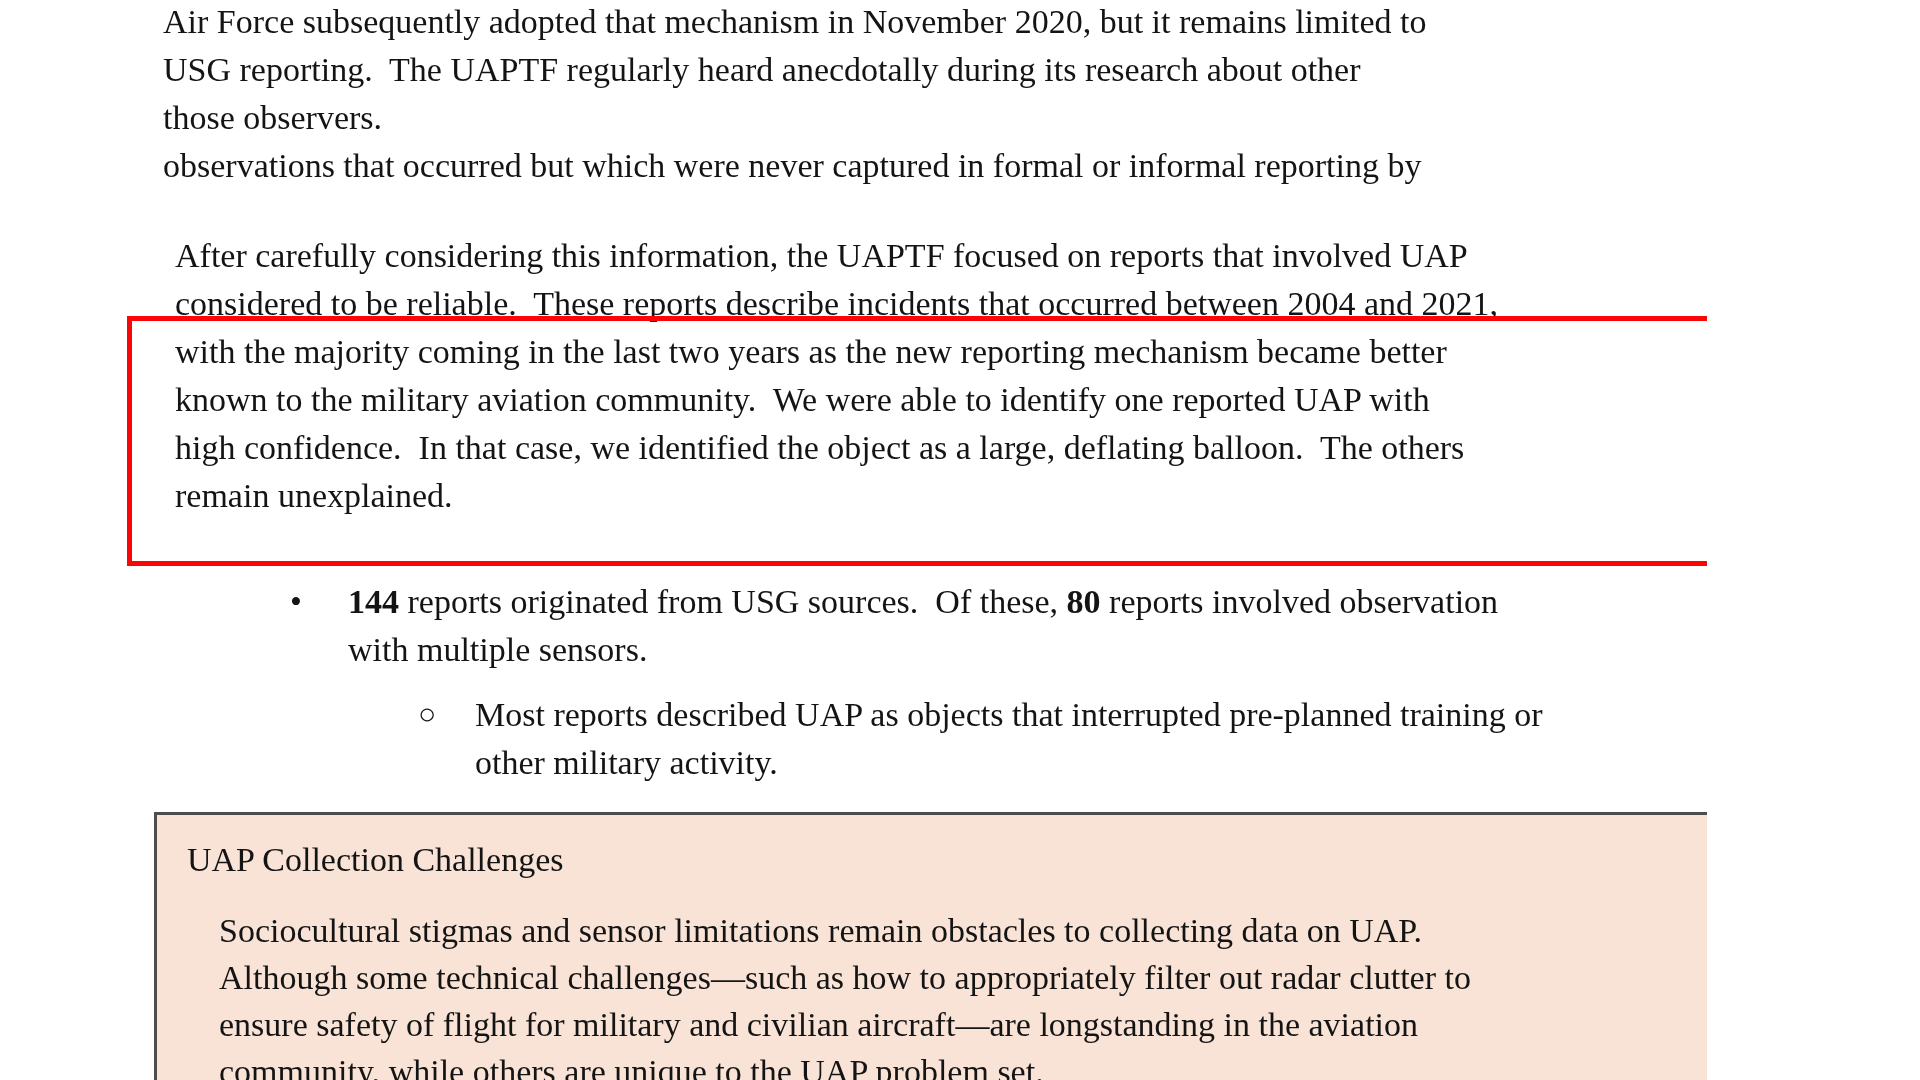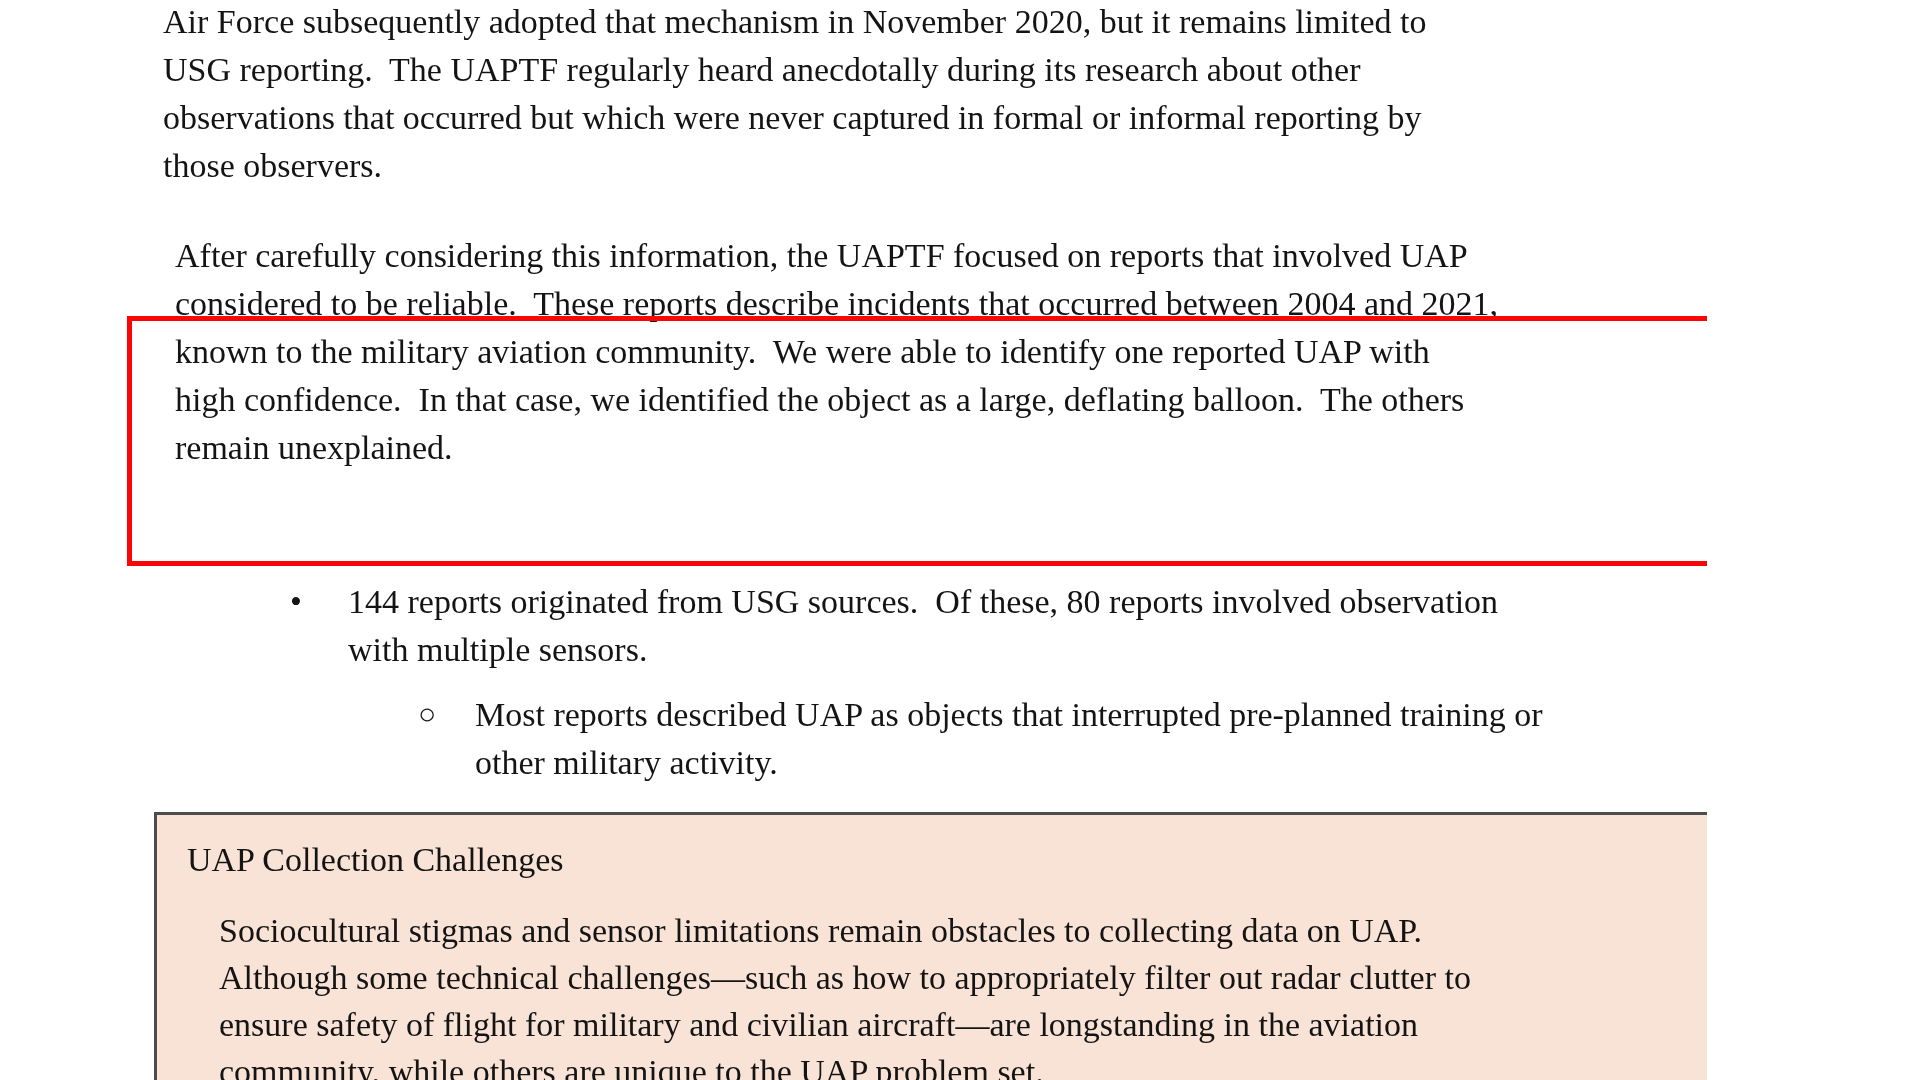--- a/index.html
+++ b/index.html
@@ -19,21 +19,21 @@
   .para {
     position: absolute;
     left: 163px;
   }
   .ln {
     font-size: 34px;
     line-height: 48px;
     white-space: pre;
     color: #141414;
   }
-  .b { font-weight: normal; }
+  .b { font-weight: bold; }
 
   
   .highlight-box {
     position: absolute;
     left: 127px;
     top: 316px;
     width: 1641px;
     height: 250px;
     box-sizing: border-box;
     border: 5px solid #fb0606;
@@ -93,27 +93,28 @@
   .callout-para .ln { line-height: 47px; margin-left: 32px; }
 </style>
 </head>
 <body>
 
 <div class="page">
 
   <div class="para" style="top:-2px;">
     <div class="ln">Air Force subsequently adopted that mechanism in November 2020, but it remains limited to</div>
     <div class="ln">USG reporting.  The UAPTF regularly heard anecdotally during its research about other</div>
+    <div class="ln">those observers.</div>
     <div class="ln">observations that occurred but which were never captured in formal or informal reporting by</div>
-    <div class="ln">those observers.</div>
   </div>
 
   <div class="para" style="top:232px;margin-left:12px;">
     <div class="ln">After carefully considering this information, the UAPTF focused on reports that involved UAP</div>
     <div class="ln">considered to be reliable.  These reports describe incidents that occurred between 2004 and 2021,</div>
+    <div class="ln">with the majority coming in the last two years as the new reporting mechanism became better</div>
     <div class="ln">known to the military aviation community.  We were able to identify one reported UAP with</div>
     <div class="ln">high confidence.  In that case, we identified the object as a large, deflating balloon.  The others</div>
     <div class="ln">remain unexplained.</div>
   </div>
 
   <div class="highlight-box"></div>
 
   <div class="bullet-item">
     <span class="bullet-dot">•</span>
     <div class="bullet-text">

